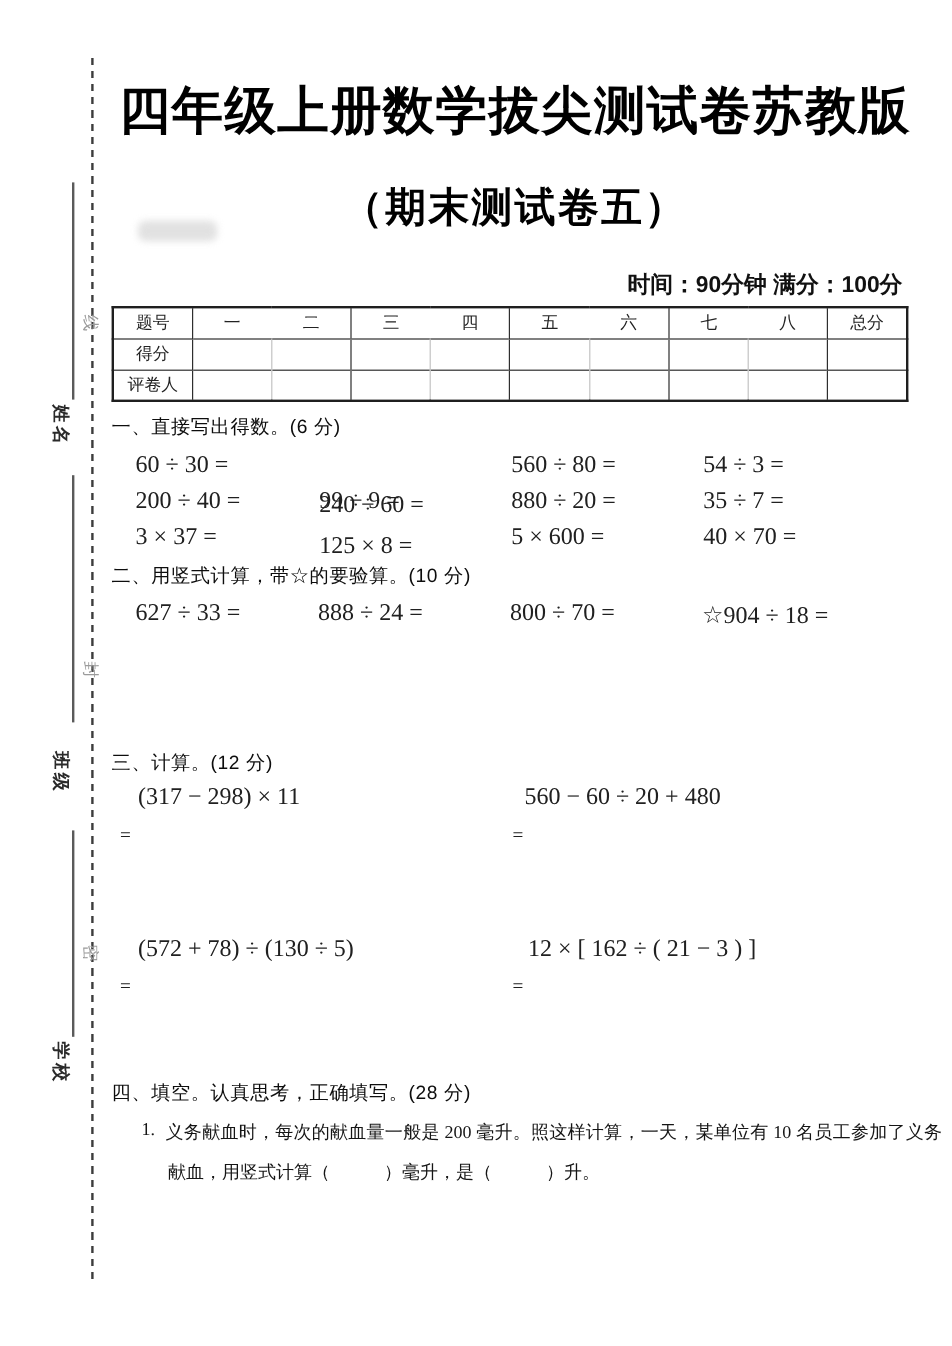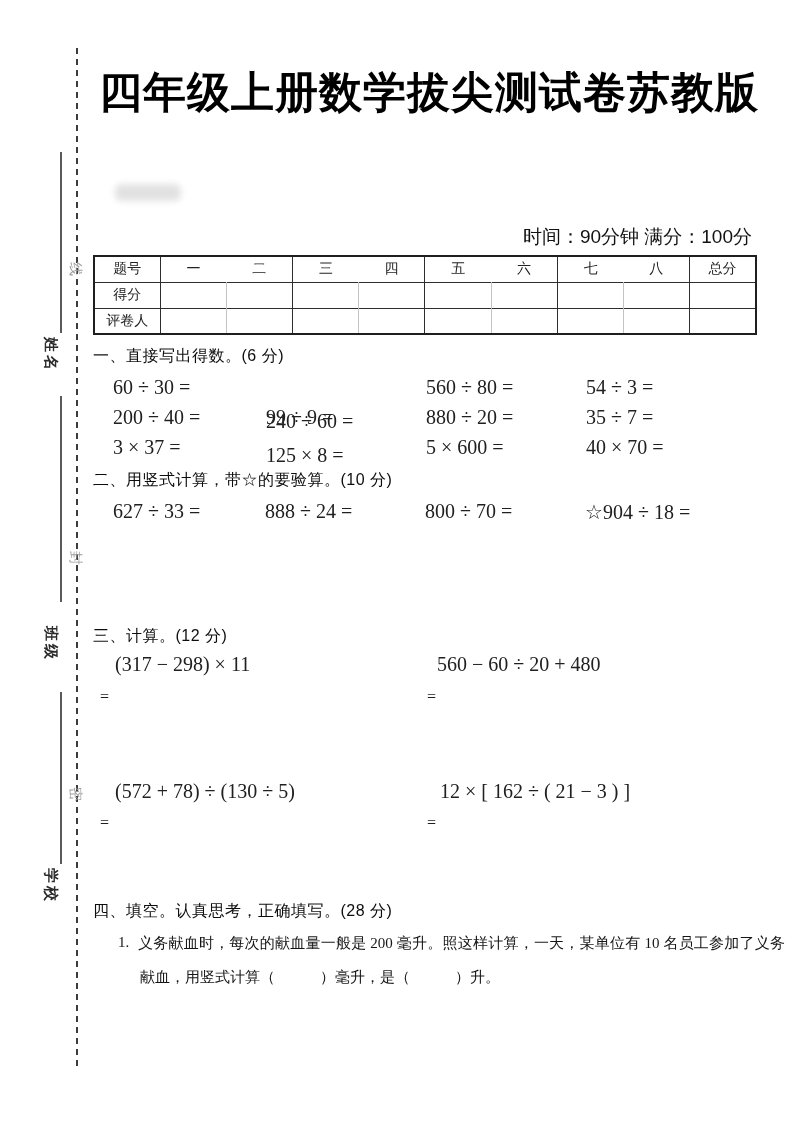--- a/index.html
+++ b/index.html
@@ -37,21 +37,21 @@
   .subtitle {
     top:150px; text-align:center; font-family:"Liberation Sans",sans-serif;
     font-weight:800; font-size:34px; letter-spacing:2px; color:#000;
   }
   .smudge {
     position:absolute; left:115px; top:184px; width:66px; height:17px;
     background:#d8d8d8; border-radius:6px; filter:blur(3px); opacity:.75;
   }
   .meta {
     position:absolute; right:41px; top:224px;
-    font-family:"Liberation Sans",sans-serif; font-weight:normal;
+    font-family:"Liberation Sans",sans-serif; font-weight:bold;
     font-size:19px; color:#111;
   }
   
   .score-table {
     position:absolute; left:93px; top:255px; width:664px;
     border-collapse:collapse; table-layout:fixed;
     font-size:14px; color:#222;
   }
   .score-table { border:2px solid #1f1f1f; }
   .score-table td { height:26px; text-align:center; vertical-align:middle; border-top:1px solid #2e2e2e; }
@@ -78,20 +78,21 @@
   <div class="field-line fl-b"></div>
   <div class="field-line fl-c"></div>
   <span class="vlabel" style="left:60px; top:337px;">姓名</span>
   <span class="vlabel" style="left:60px; top:626px;">班级</span>
   <span class="vlabel" style="left:60px; top:868px;">学校</span>
   <span class="sealchar" style="left:84px; top:262px;">线</span>
   <span class="sealchar" style="left:84px; top:551px;">封</span>
   <span class="sealchar" style="left:84px; top:787px;">密</span>
 
   <div class="content title" style="position:absolute;">四年级上册数学拔尖测试卷苏教版</div>
+  <div class="content subtitle" style="position:absolute;">（期末测试卷五）</div>
   <div class="smudge"></div>
   <div class="meta">时间：90分钟  满分：100分</div>
 
   <table class="score-table">
     <tbody>
         <tr>
       <td class="vs">题号</td>
       <td>一</td>
       <td class="vs">二</td>
       <td>三</td>

